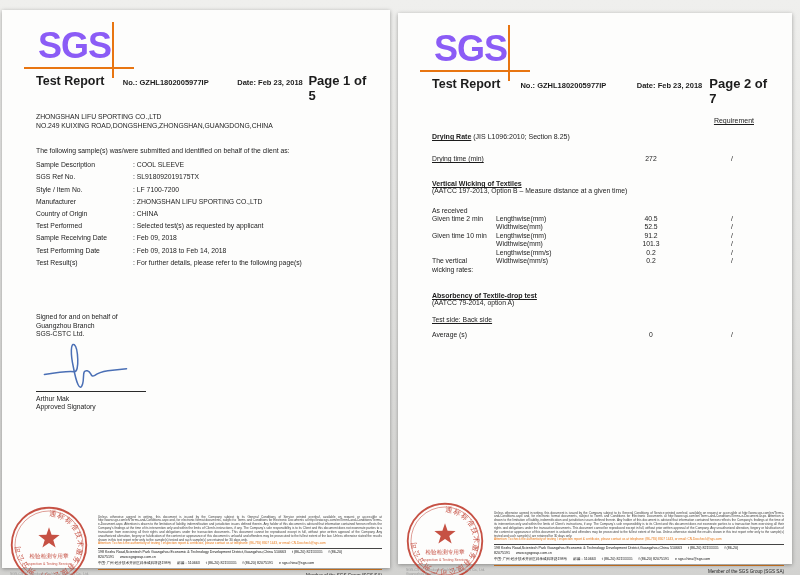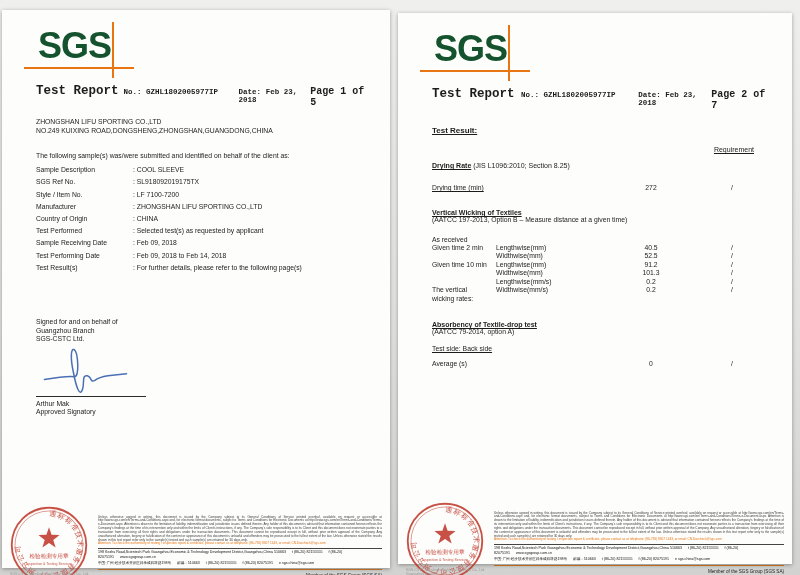--- a/index.html
+++ b/index.html
@@ -6,31 +6,31 @@
   .canvas{position:relative;width:800px;height:575px;overflow:hidden;
     background:linear-gradient(180deg,#efefed 0%,#e2e2e0 55%,#d2d2d0 100%);
     font-family:"Liberation Sans",sans-serif;color:#1c1c1c;}
   .page{position:absolute;background:#fdfdfc;box-shadow:0 1px 4px rgba(0,0,0,.35);}
   .p1{left:2px;top:10px;width:388px;height:558px;}
   .p2{left:398px;top:13px;width:394px;height:551px;}
   .inner{position:relative;height:100%;box-sizing:border-box;padding:0 22px 0 34px;}
 
   
   .logo{position:relative;margin:15px 0 0 2px;width:84px;height:46px;}
-  .logo-text{font-size:36px;font-weight:bold;color:#14532d;line-height:42px;letter-spacing:-1px;}
+  .logo-text{font-size:36px;font-weight:bold;color:#8b5cf6;line-height:42px;letter-spacing:-1px;}
   .logo-h{position:absolute;left:-14px;width:110px;bottom:2px;height:2px;background:#e87511;}
   .logo-v{position:absolute;left:74px;top:-3px;width:2px;height:56px;background:#e87511;}
 
   
-  .hdr{display:flex;align-items:baseline;margin-top:13px;font-weight:bold;font-family:Liberation Mono, monospace;}
+  .hdr{display:flex;align-items:baseline;margin-top:2px;font-weight:bold;}
   .hdr .t{font-size:12.5px;width:100px;}
   .hdr .no{font-size:7.5px;width:118px;}
   .hdr .no b,.hdr .dt b{font-weight:bold;text-align:center;}
   .hdr .dt{font-size:7.5px;width:82px;padding-left:12px;}
-  .hdr .pg{font-size:10px;}
+  .hdr .pg{font-size:13px;}
 
   
   .client{margin-top:10px;font-size:6.8px;line-height:8.6px;}
   .intro{margin-top:17px;font-size:6.8px;}
   .fields{margin-top:5px;font-size:6.8px;}
   .frow{display:grid;grid-template-columns:97px 1fr;line-height:12.2px;}
   .fval::before{content:":\00a0 ";}
   .sigblock{margin-top:44px;font-size:6.8px;line-height:8.6px;}
   .sig{display:block;margin:0 0 0 4px;width:104px;height:56px;}
   .sigline{width:110px;border-top:1.2px solid #2a2a2a;margin-top:-4px;}
@@ -187,21 +187,20 @@
         <div class="logo-text">SGS</div>
       </div>
 
       <div class="hdr">
         <div class="t">Test Report</div>
         <div class="no"><b>No.:</b> <b>GZHL1802005977IP</b></div>
         <div class="dt"><b>Date:</b> <b>Feb 23, 2018</b></div>
         <div class="pg">Page 2 of 7</div>
       </div>
 
-      <div class="sec-title">Test Result:</div>
 
       <div class="req-hdr"><span>Requirement</span></div>
 
       <div class="test-title">
         <span class="bu">Drying Rate</span>
         <span>(JIS L1096:2010; Section 8.25)</span>
       </div>
 
       <div class="drow">
         <div class="u">Drying time (min)</div>

